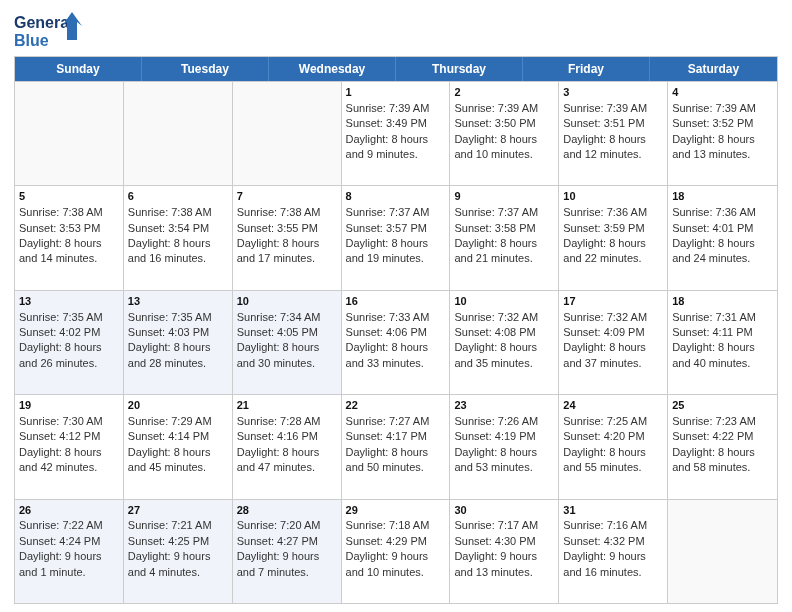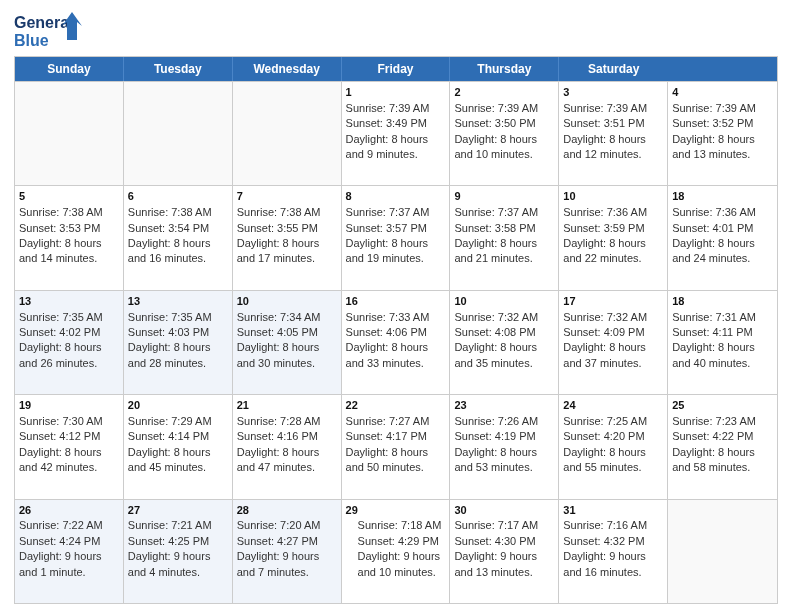--- a/index.html
+++ b/index.html
@@ -44,21 +44,21 @@
       margin-top: 2px;
     }
     .calendar {
       flex: 1;
       display: flex;
       flex-direction: column;
       border: 1px solid #ccc;
     }
     .cal-header {
       display: grid;
-      grid-template-columns: repeat(7, 1fr);
+      grid-template-columns: repeat(6, 1fr);
       background: #2e6db4;
     }
     .cal-header-cell {
       color: #fff;
       font-weight: bold;
       font-size: 12px;
       text-align: center;
       padding: 5px 2px;
       border-right: 1px solid #4a85c8;
     }
@@ -115,22 +115,22 @@
       <div class="month-title"></div>
       <div class="location"></div>
     </div>
   </div>
 
   <div class="calendar">
     <div class="cal-header">
     <div class="cal-header-cell">Sunday</div>
         <div class="cal-header-cell">Tuesday</div>
         <div class="cal-header-cell">Wednesday</div>
+        <div class="cal-header-cell">Thursday</div>
         <div class="cal-header-cell">Friday</div>
-        <div class="cal-header-cell">Thursday</div>
         <div class="cal-header-cell">Saturday</div>
       </div>
     <div class="cal-body">
     <div class="cal-row">
           <div class="cal-cell empty"></div>
           <div class="cal-cell empty"></div>
           <div class="cal-cell empty"></div>
           <div class="cal-cell">
             <span class="day-number">1</span>
             <div class="cell-info" style="white-space: pre-line;">Sunrise: 7:39 AM
@@ -330,21 +330,21 @@
           </div>
           <div class="cal-cell alt-bg">
             <span class="day-number">28</span>
             <div class="cell-info" style="white-space: pre-line;">Sunrise: 7:20 AM
 Sunset: 4:27 PM
 Daylight: 9 hours
 and 7 minutes.</div>
           </div>
           <div class="cal-cell">
             <span class="day-number">29</span>
-            <div class="cell-info" style="white-space: pre-line; margin-left: 12px;">Sunrise: 7:18 AM
+            <div class="cell-info" style="white-space: pre-line;">Sunrise: 7:18 AM
 Sunset: 4:29 PM
 Daylight: 9 hours
 and 10 minutes.</div>
           </div>
           <div class="cal-cell">
             <span class="day-number">30</span>
             <div class="cell-info" style="white-space: pre-line;">Sunrise: 7:17 AM
 Sunset: 4:30 PM
 Daylight: 9 hours
 and 13 minutes.</div>

